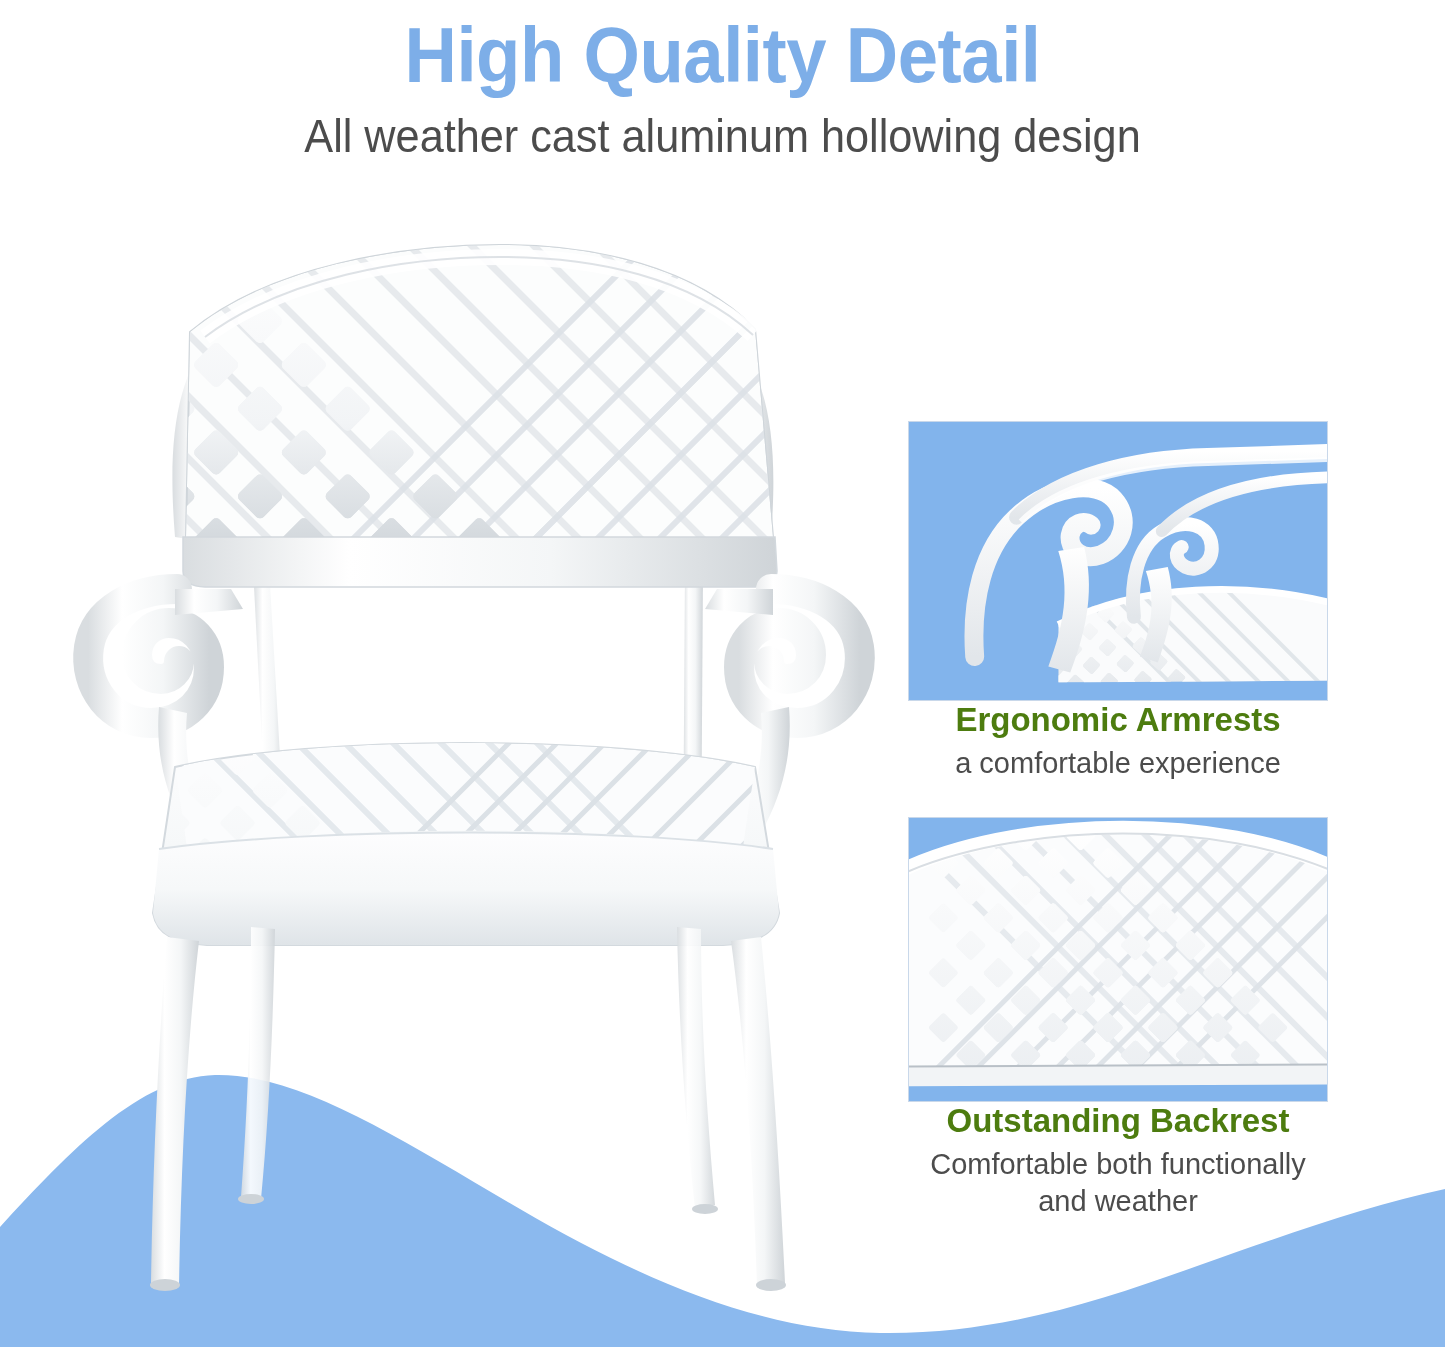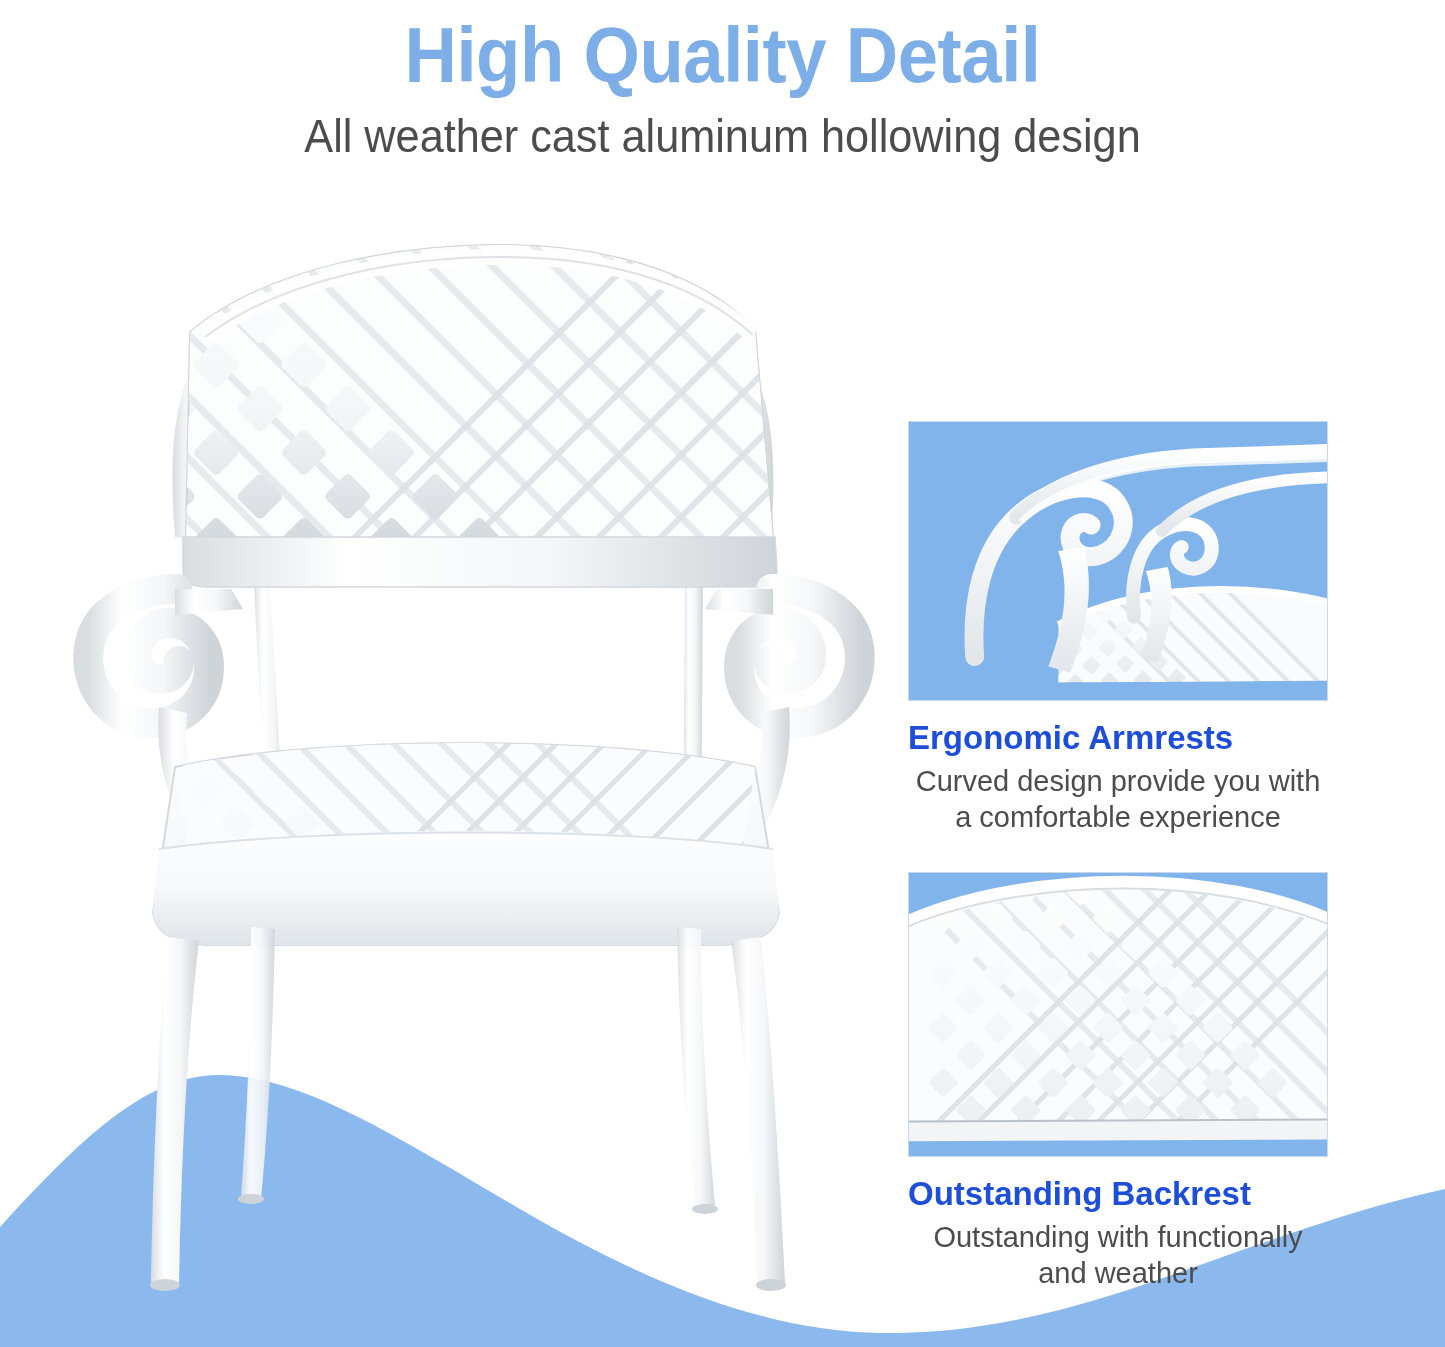--- a/index.html
+++ b/index.html
@@ -74,24 +74,24 @@
     width:420px;
     background:#82B4EC;
     border:1px solid #c9d8ea;
     overflow:hidden;
   }
   .panel.armrest { height:280px; }
   .panel.backrest { height:285px; }
   .panel svg { display:block; width:100%; height:100%; }
 
   .feature-title {
+    text-align:center;
     font-size:33px;
     font-weight:bold;
-    color:#1d4ed8;
-    padding-top:18px;
+    color:#4d7c0f;
     line-height:1.15;
     white-space:nowrap;
   }
   .feature-desc {
     text-align:center;
     font-size:29px;
     font-weight:normal;
     color:#4C4C4C;
     line-height:1.26;
     padding-top:6px;
@@ -445,21 +445,20 @@
                    C278,96 302,104 304,124
                    C306,142 290,152 278,146
                    C268,141 266,130 274,126" fill="none" stroke="url(#w1)" stroke-width="14" stroke-linecap="round"></path>
           <path d="M254,110 C290,72 350,58 420,56" fill="none" stroke="url(#w1)" stroke-width="12" stroke-linecap="round"></path>
           <path d="M238,150 C248,180 244,206 232,236 L250,242
                    C264,204 268,176 260,146 Z" fill="url(#w1)"></path>
         </svg>
       </div>
       <div class="feature-title">Ergonomic Armrests</div>
       <div class="feature-desc">
-        <span>Curved design provide you with</span>
         <span class="l2">a comfortable experience</span>
       </div>
     </div>
 
     <div class="gap"></div>
 
     <div class="feature">
       <div class="panel backrest">
         <svg viewBox="0 0 420 285" preserveAspectRatio="xMidYMid slice">
           <rect width="420" height="285" fill="#82B4EC"></rect>
@@ -542,20 +541,20 @@
 
           <path d="M-10,54 C60,20 150,10 215,10 C290,10 370,22 436,54" fill="none" stroke="#ffffff" stroke-width="14"></path>
           <path d="M-10,58 C60,26 150,16 215,16 C290,16 370,28 436,58" fill="none" stroke="#d9dee3" stroke-width="2"></path>
 
           <path d="M-10,250 L436,248 L436,268 L-10,270 Z" fill="#f2f4f6"></path>
           <path d="M-10,250 L436,248" fill="none" stroke="#b9c0c7" stroke-width="2"></path>
         </svg>
       </div>
       <div class="feature-title">Outstanding Backrest</div>
       <div class="feature-desc">
-        <span>Outstanding with functionally</span>
+        <span>Comfortable both functionally</span>
         <span class="l2">and weather</span>
       </div>
     </div>
 
   </div>
 
 </div>
 
 </body></html>

